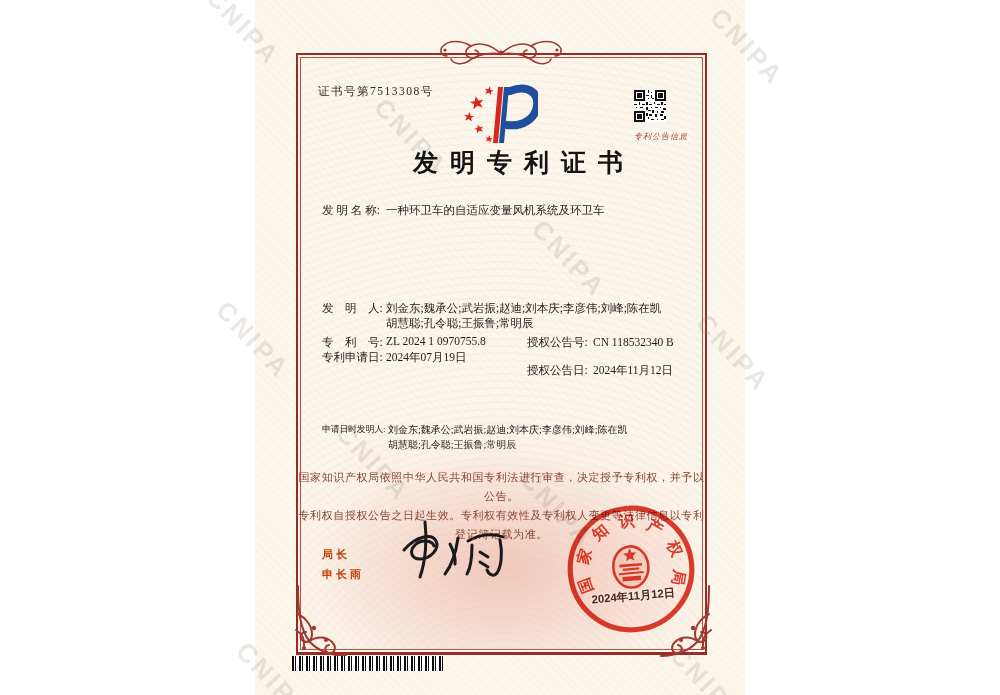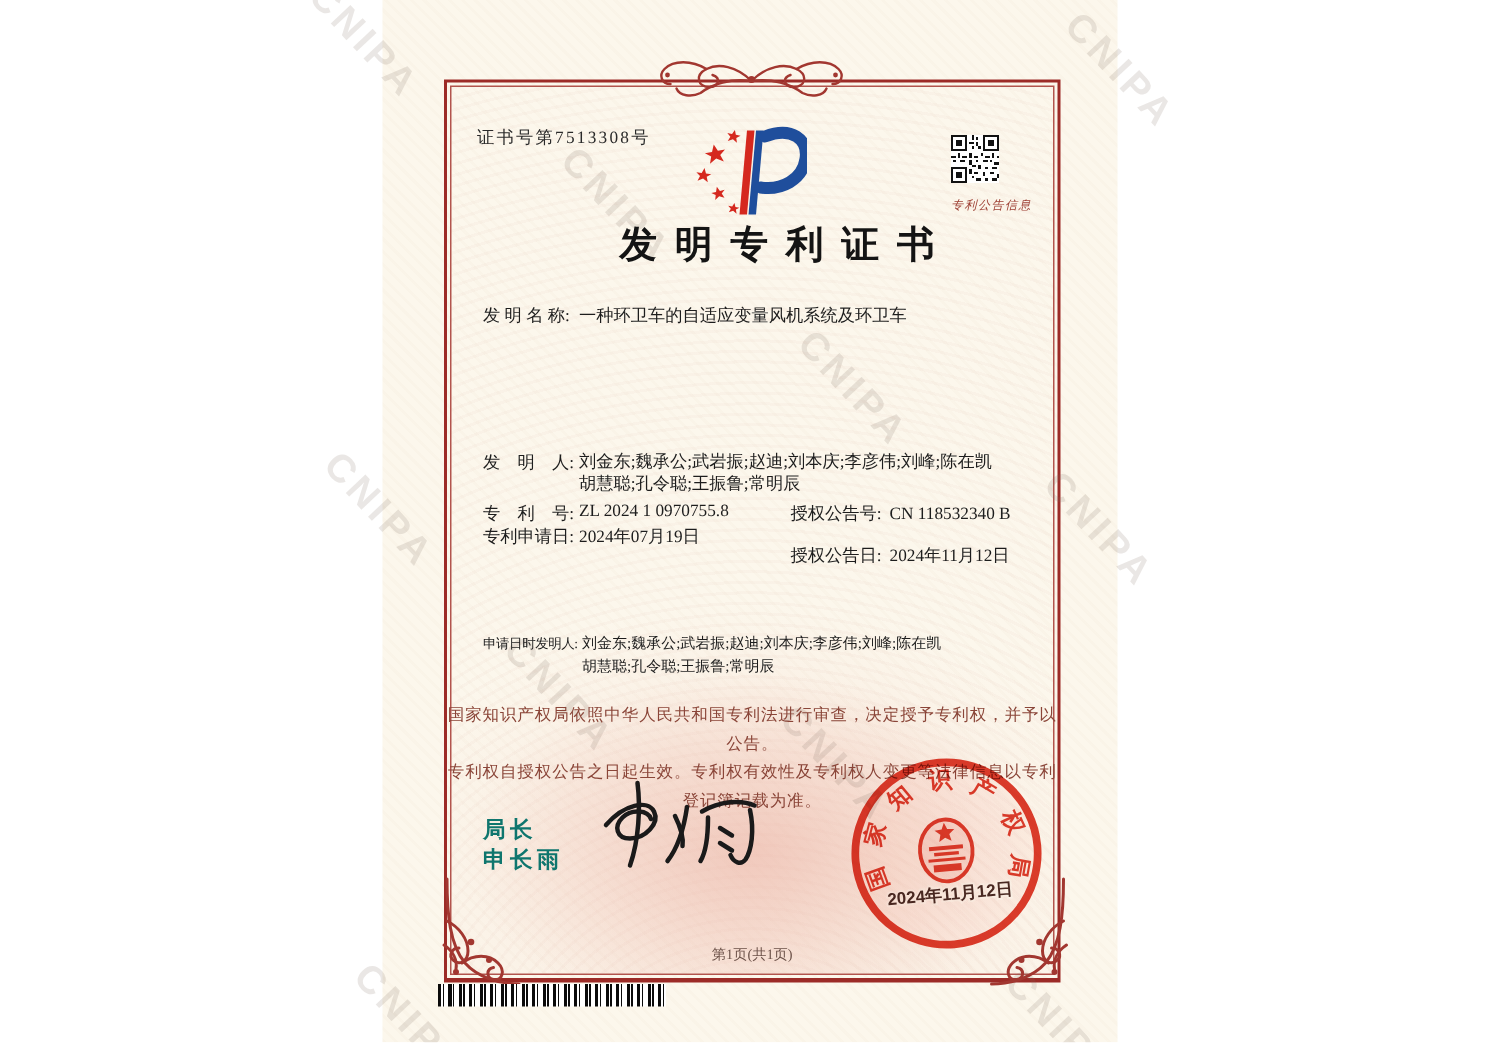--- a/index.html
+++ b/index.html
@@ -57,22 +57,22 @@
   .row2{position:absolute;left:527px;font-size:11.5px;z-index:6;white-space:nowrap;}
   .row2 .lbl{display:inline-block;width:66px;}
   .two-line div{line-height:14.5px;}
   
   .statement{
     position:absolute;left:296px;top:468px;width:411px;text-align:center;
     font-size:11px;color:#8a4538;letter-spacing:0.6px;line-height:19px;z-index:6;
   }
   
   .director{position:absolute;left:322px;top:544px;z-index:6;
-    font-family:"Liberation Sans", sans-serif;font-weight:bold;font-size:15px;
-    letter-spacing:3px;color:#0f766e;line-height:20px;}
+    font-family:"Liberation Sans", sans-serif;font-weight:bold;font-size:11px;
+    letter-spacing:3px;color:#c2410c;line-height:20px;}
   .sig{position:absolute;left:398px;top:514px;z-index:7;}
   
   .seal{position:absolute;left:563px;top:501px;z-index:8;transform:rotate(-5deg);
     mix-blend-mode:multiply;opacity:0.95;}
   
   .footer{position:absolute;left:296px;top:630px;width:411px;text-align:center;
     font-size:9.5px;color:#6b5148;z-index:6;}
   .barcode{
     position:absolute;left:292px;top:656px;width:152px;height:15px;z-index:6;
     background:repeating-linear-gradient(90deg,
@@ -255,16 +255,15 @@
         <path d="M66,46 l1.8,4.2 4.6,0.4 -3.5,3 1.1,4.5 -4,-2.4 -4,2.4 1.1,-4.5 -3.5,-3 4.6,-0.4 Z"></path>
         <rect x="55" y="61" width="22" height="2.6"></rect>
         <rect x="58" y="65" width="16" height="2.2"></rect>
         <rect x="54" y="69" width="24" height="2"></rect>
         <rect x="57" y="73" width="18" height="4.5"></rect>
       </g>
     </g>
     <text x="66" y="96" text-anchor="middle" font-family="Liberation Sans, sans-serif" font-weight="bold" font-size="11" fill="#41201a" stroke="#ffffff" stroke-width="2.5" paint-order="stroke">2024年11月12日</text>
   </svg>
 
-  <div class="footer">第1页(共1页)</div>
   <div class="barcode"></div>
 
 </div>
 
 </body></html>

